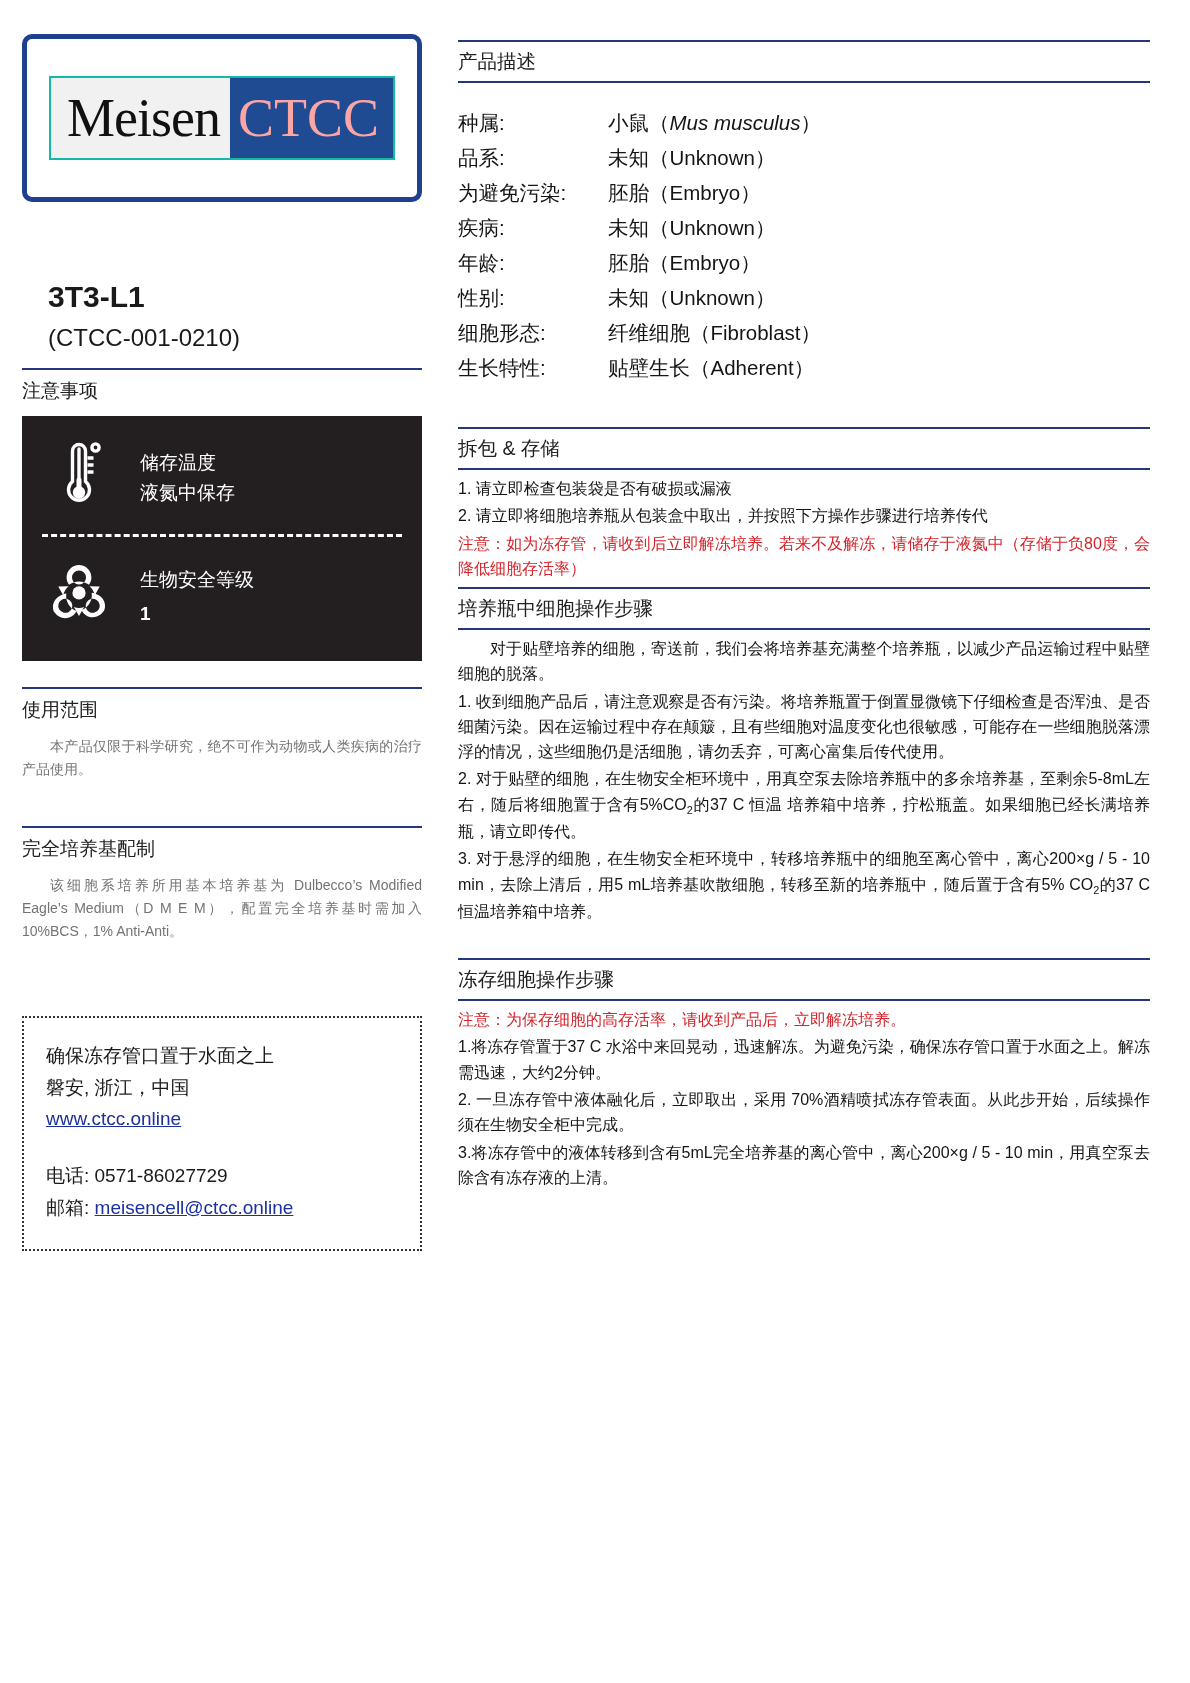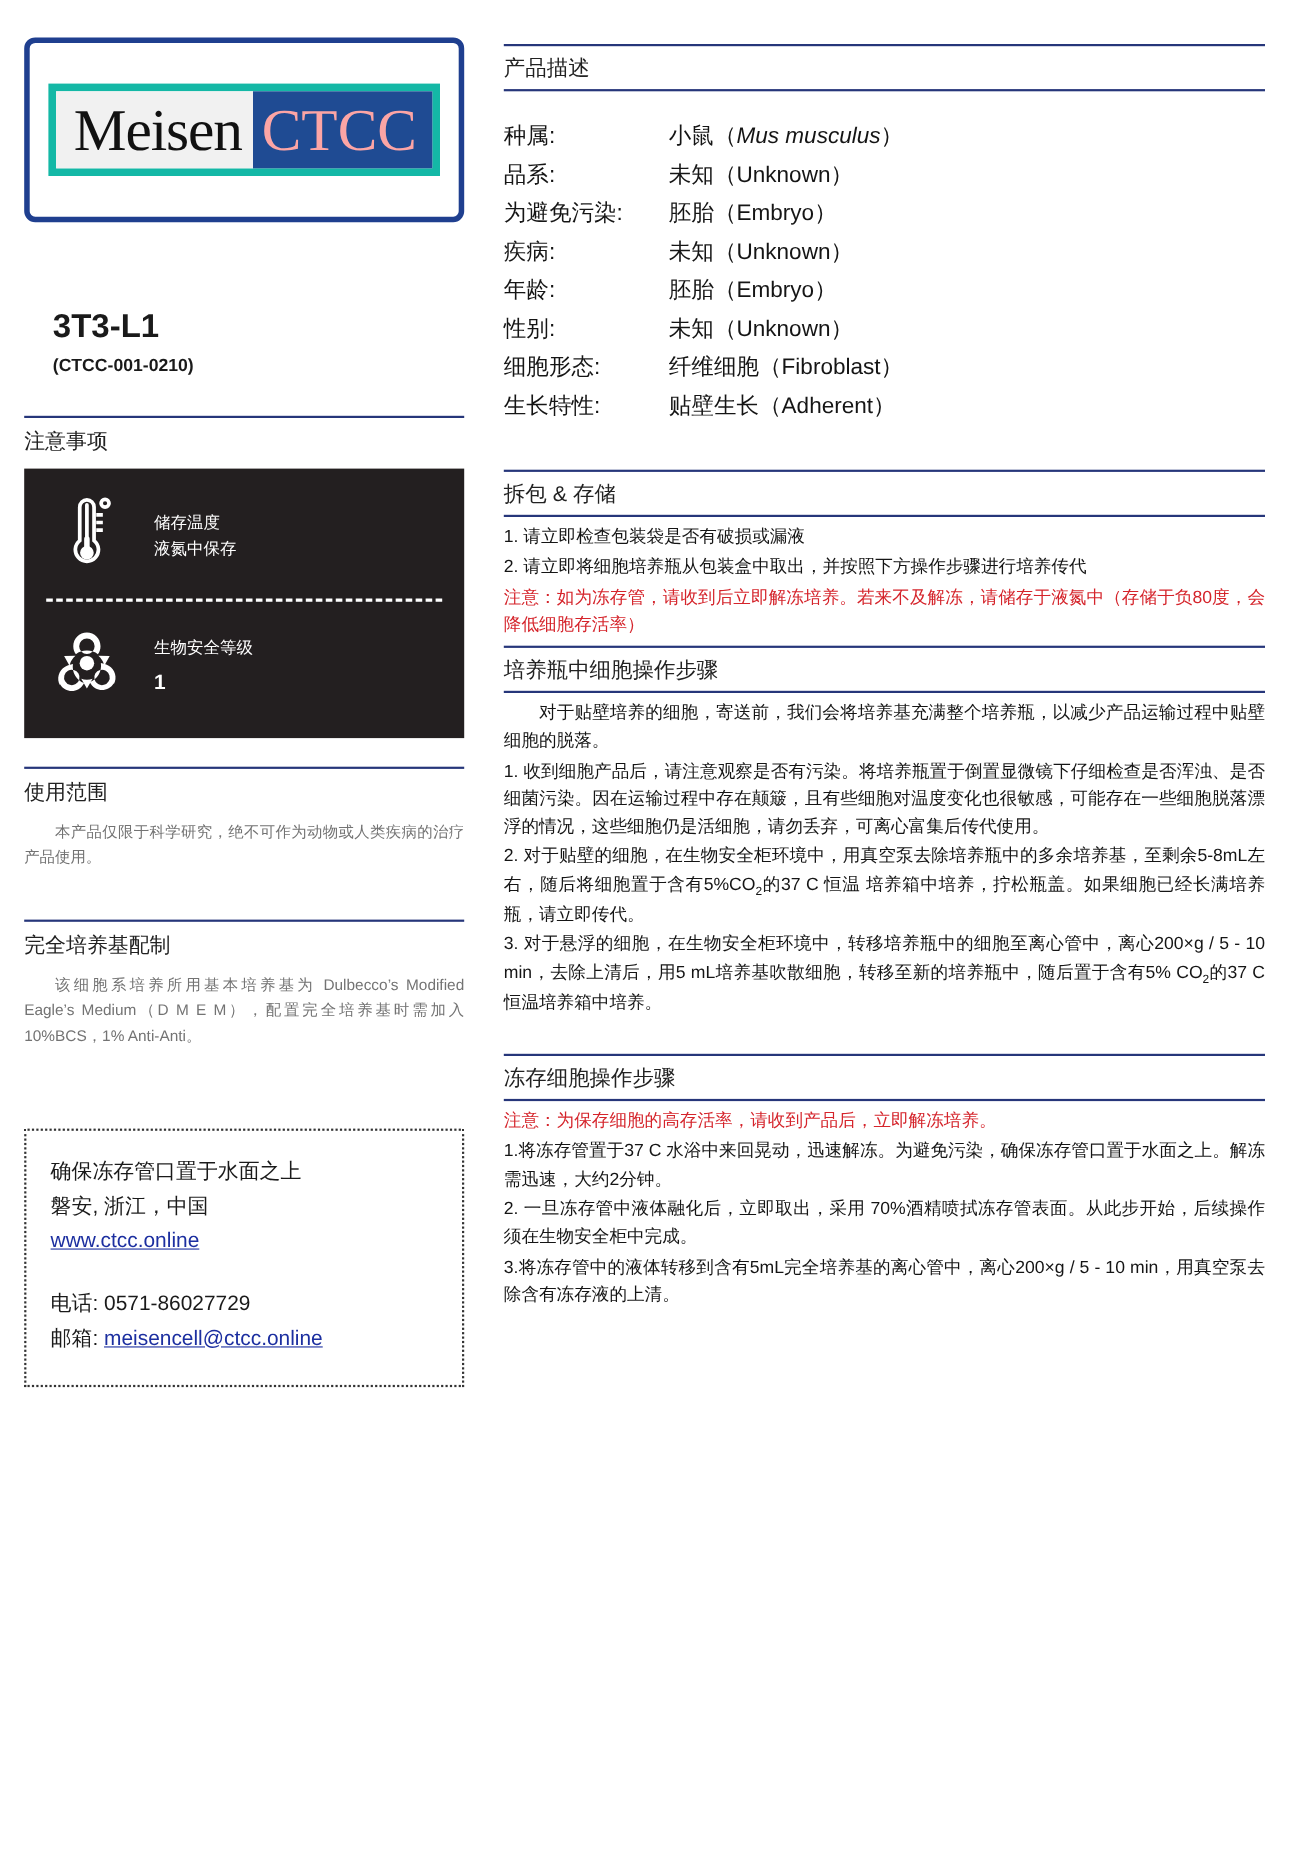--- a/index.html
+++ b/index.html
@@ -31,21 +31,21 @@
     display: flex;
     align-items: center;
     justify-content: center;
     background: #fff;
     margin-bottom: 78px;
   }
   .logo-inner {
     display: flex;
     align-items: stretch;
     height: 84px;
-    border: 7px solid #14b8a6;
+    border: 2px solid #14b8a6;
   }
   .logo-left {
     background: #f1f1f1;
     display: flex; align-items: center;
     padding: 0 10px 0 16px;
     font-size: 54px;
     letter-spacing: -1px;
     color: #111;
     font-family: "Liberation Serif", serif;
   }
@@ -63,23 +63,23 @@
     color: #222;
     margin: 0 0 14px 26px;
   }
   .prod-name {
     font-size: 30px;
     font-weight: bold;
     margin: 0 0 10px 26px;
     letter-spacing: 0px;
   }
   .prod-code {
-    font-size: 16px;
-    font-weight: bold;
-    margin: 0 0 36px 26px;
+    font-size: 24px;
+    font-weight: normal;
+    margin: 0 0 16px 26px;
   }
   .sec-rule {
     border: 0;
     border-top: 2px solid #26367a;
     margin: 10px 0 8px 0;
   }
   .sec-title {
     font-size: 19px;
     color: #222;
     margin: 6px 0 12px 0;
@@ -94,21 +94,21 @@
     display: flex;
     align-items: center;
     gap: 24px;
     min-height: 88px;
   }
   .card-divider {
     border: 0;
     border-top: 3px dashed #ffffff;
     margin: 12px 0 14px 0;
   }
-  .card-text-main { font-size: 15px; line-height: 1.6; }
+  .card-text-main { font-size: 19px; line-height: 1.6; }
   .card-text-sub { font-size: 19px; font-weight: bold; margin-top: 8px;}
   .icon-wrap { width: 74px; display:flex; justify-content:center; }
   .body-txt {
     font-size: 14px;
     line-height: 1.62;
     color: #737373;
     text-align: justify;
   }
   .indent { text-indent: 2em; }
   .addr-box {

